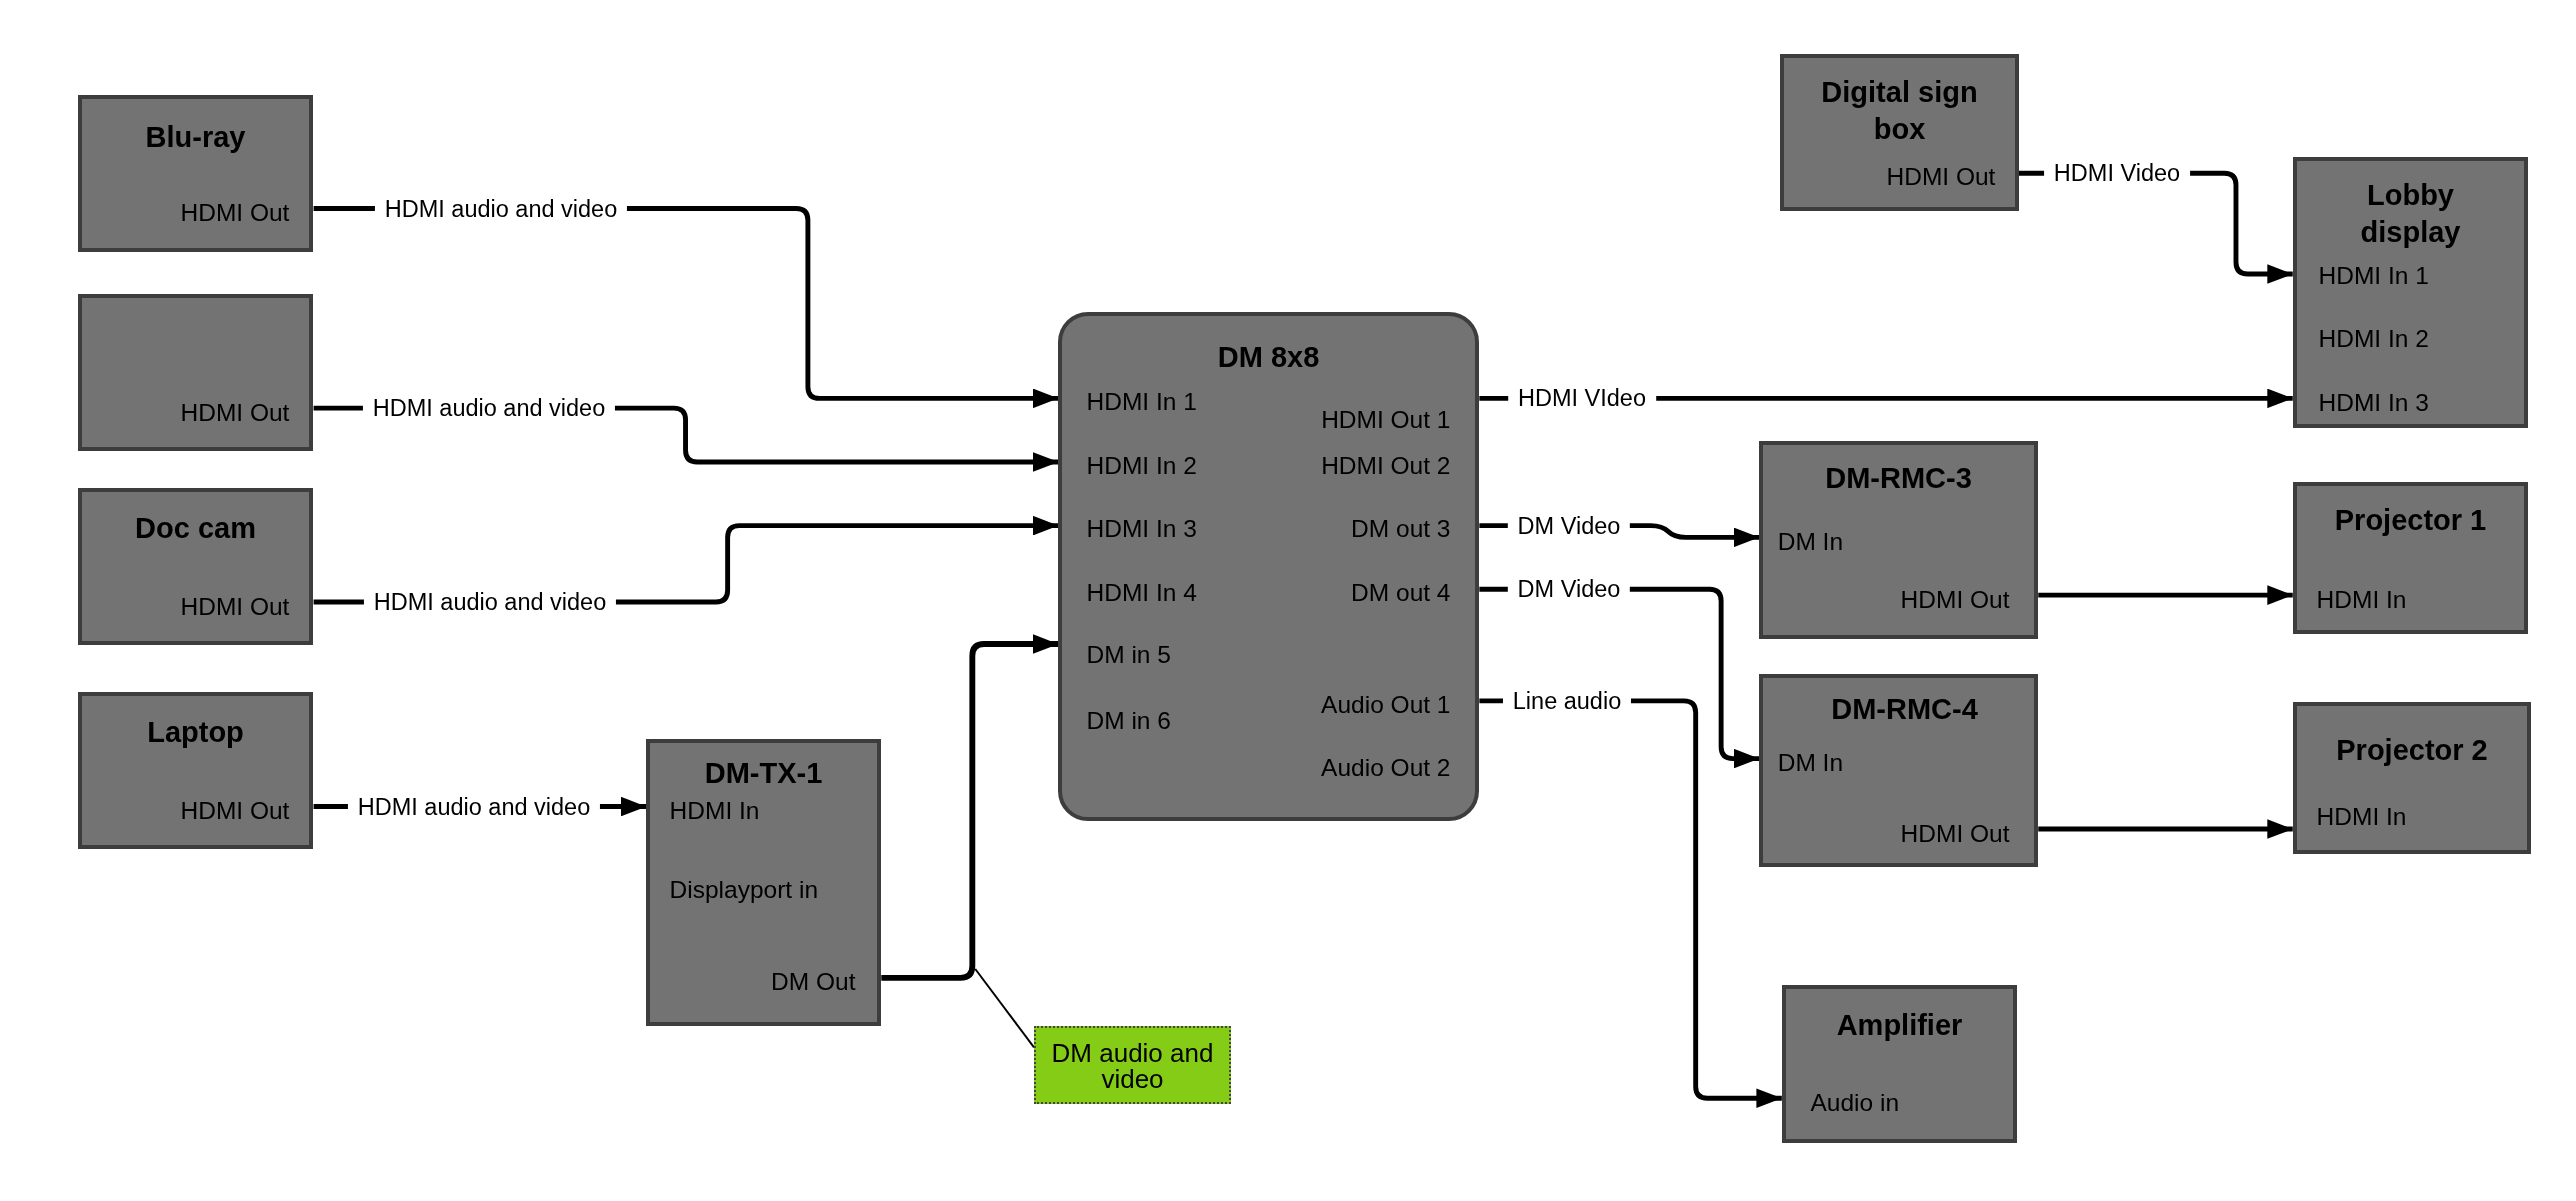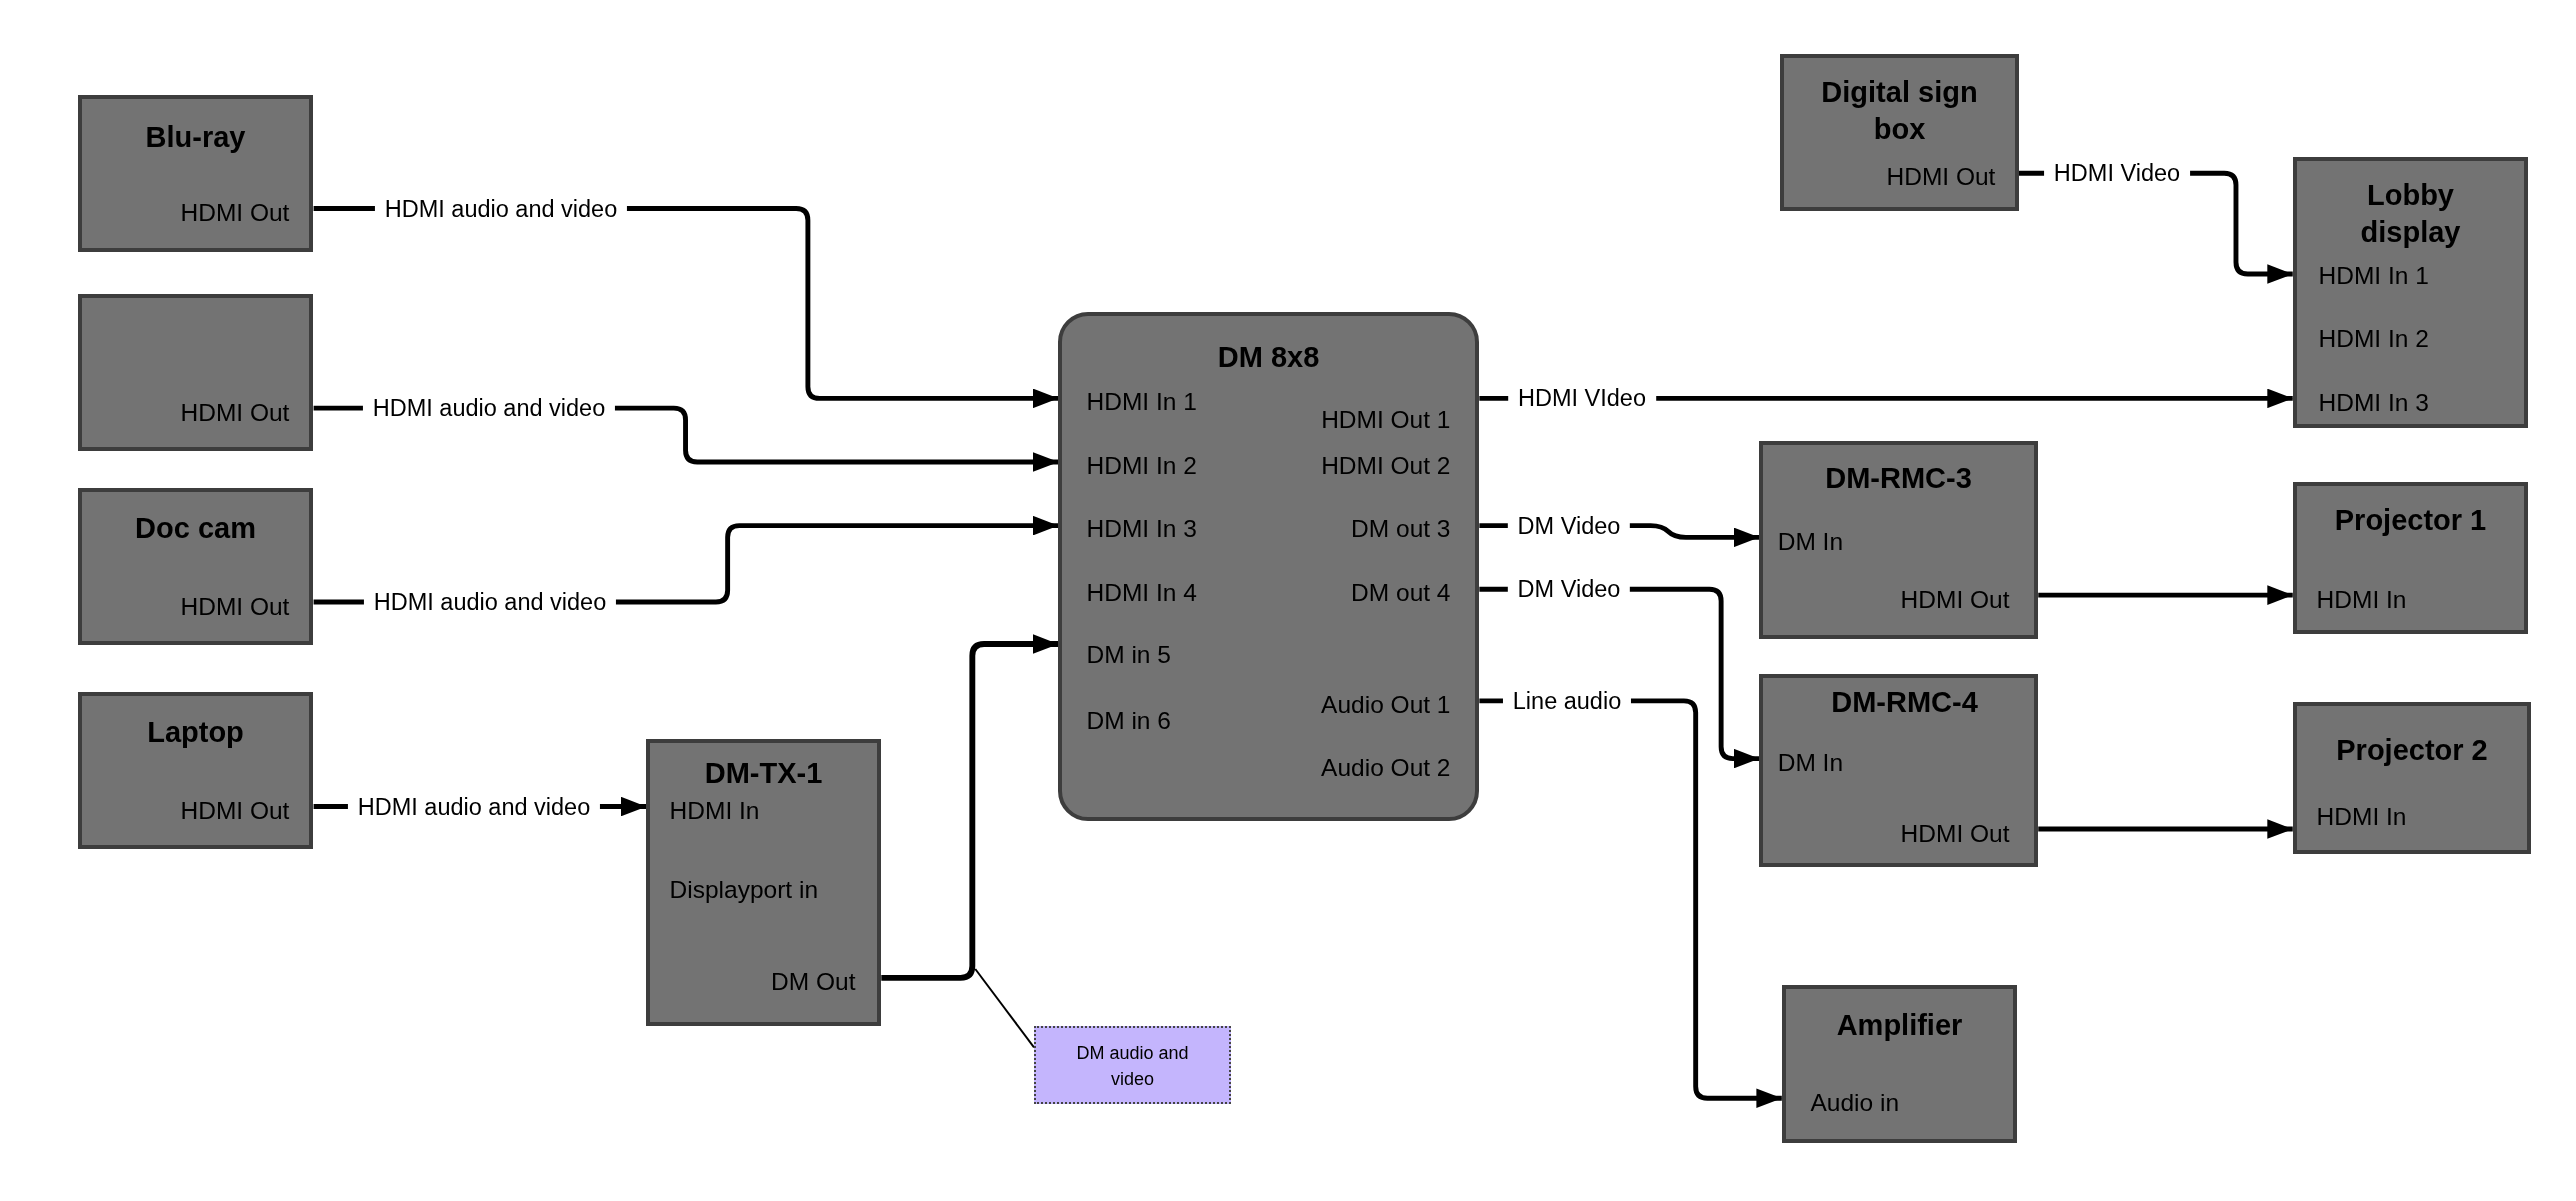--- a/index.html
+++ b/index.html
@@ -4,22 +4,22 @@
 <style>
   html,body{margin:0;padding:0;background:#ffffff;}
   #canvas{position:relative;width:2576px;height:1201px;background:#ffffff;overflow:hidden;
           font-family:"Liberation Sans", sans-serif;color:#000;}
   #wires{position:absolute;left:0;top:0;width:2576px;height:1201px;}
   .box{position:absolute;border:4.9px solid #3d3d3d;background:#737373;box-sizing:border-box;}
   .box-title{position:absolute;left:0;right:0;text-align:center;font-weight:700;font-size:29px;line-height:37px;}
   .port{position:absolute;font-size:24.5px;line-height:24.5px;transform:translateY(-50%);white-space:nowrap;}
   .wire-label{position:absolute;transform:translate(-50%,-50%);background:#ffffff;
               padding:2px 9.8px;font-size:23.5px;white-space:nowrap;}
-  .note{position:absolute;border:2px dotted #444;background:#c4b5fd;text-align:center;
-        font-size:18px;line-height:26.4px;box-sizing:border-box;padding-top:11.7px;}
+  .note{position:absolute;border:2px dotted #444;background:#84cc16;text-align:center;
+        font-size:26px;line-height:26.4px;box-sizing:border-box;padding-top:11.7px;}
 </style>
 </head>
 <body>
 
 <div id="canvas">
 
   <svg id="wires" width="2576" height="1201" viewBox="0 0 2631 1227" xmlns="http://www.w3.org/2000/svg">
     <defs>
       <marker id="arrow" markerUnits="userSpaceOnUse" markerWidth="26" markerHeight="20" refX="26" refY="10" orient="auto">
         <path d="M0,0 L26,10 L0,20 Z" fill="#000"></path>
@@ -119,21 +119,21 @@
   </div>
 
   <div class="box" style="left:2293px;top:482px;width:235px;height:152px;">
     <div class="box-title" style="top:15.7px;">
       <div>Projector 1</div>
     </div>
     <div class="port" style="top:114px;left:19.6px;">HDMI In</div>
   </div>
 
   <div class="box" style="left:1759px;top:674px;width:279px;height:193px;">
-    <div class="box-title" style="top:6px;margin-left:12px;">
+    <div class="box-title" style="top:13px;margin-left:12px;">
       <div>DM-RMC-4</div>
     </div>
     <div class="port" style="top:85px;left:14.7px;">DM In</div>
     <div class="port" style="top:156px;right:24.5px;">HDMI Out</div>
   </div>
 
   <div class="box" style="left:2293px;top:702px;width:238px;height:152px;">
     <div class="box-title" style="top:25.5px;">
       <div>Projector 2</div>
     </div>

